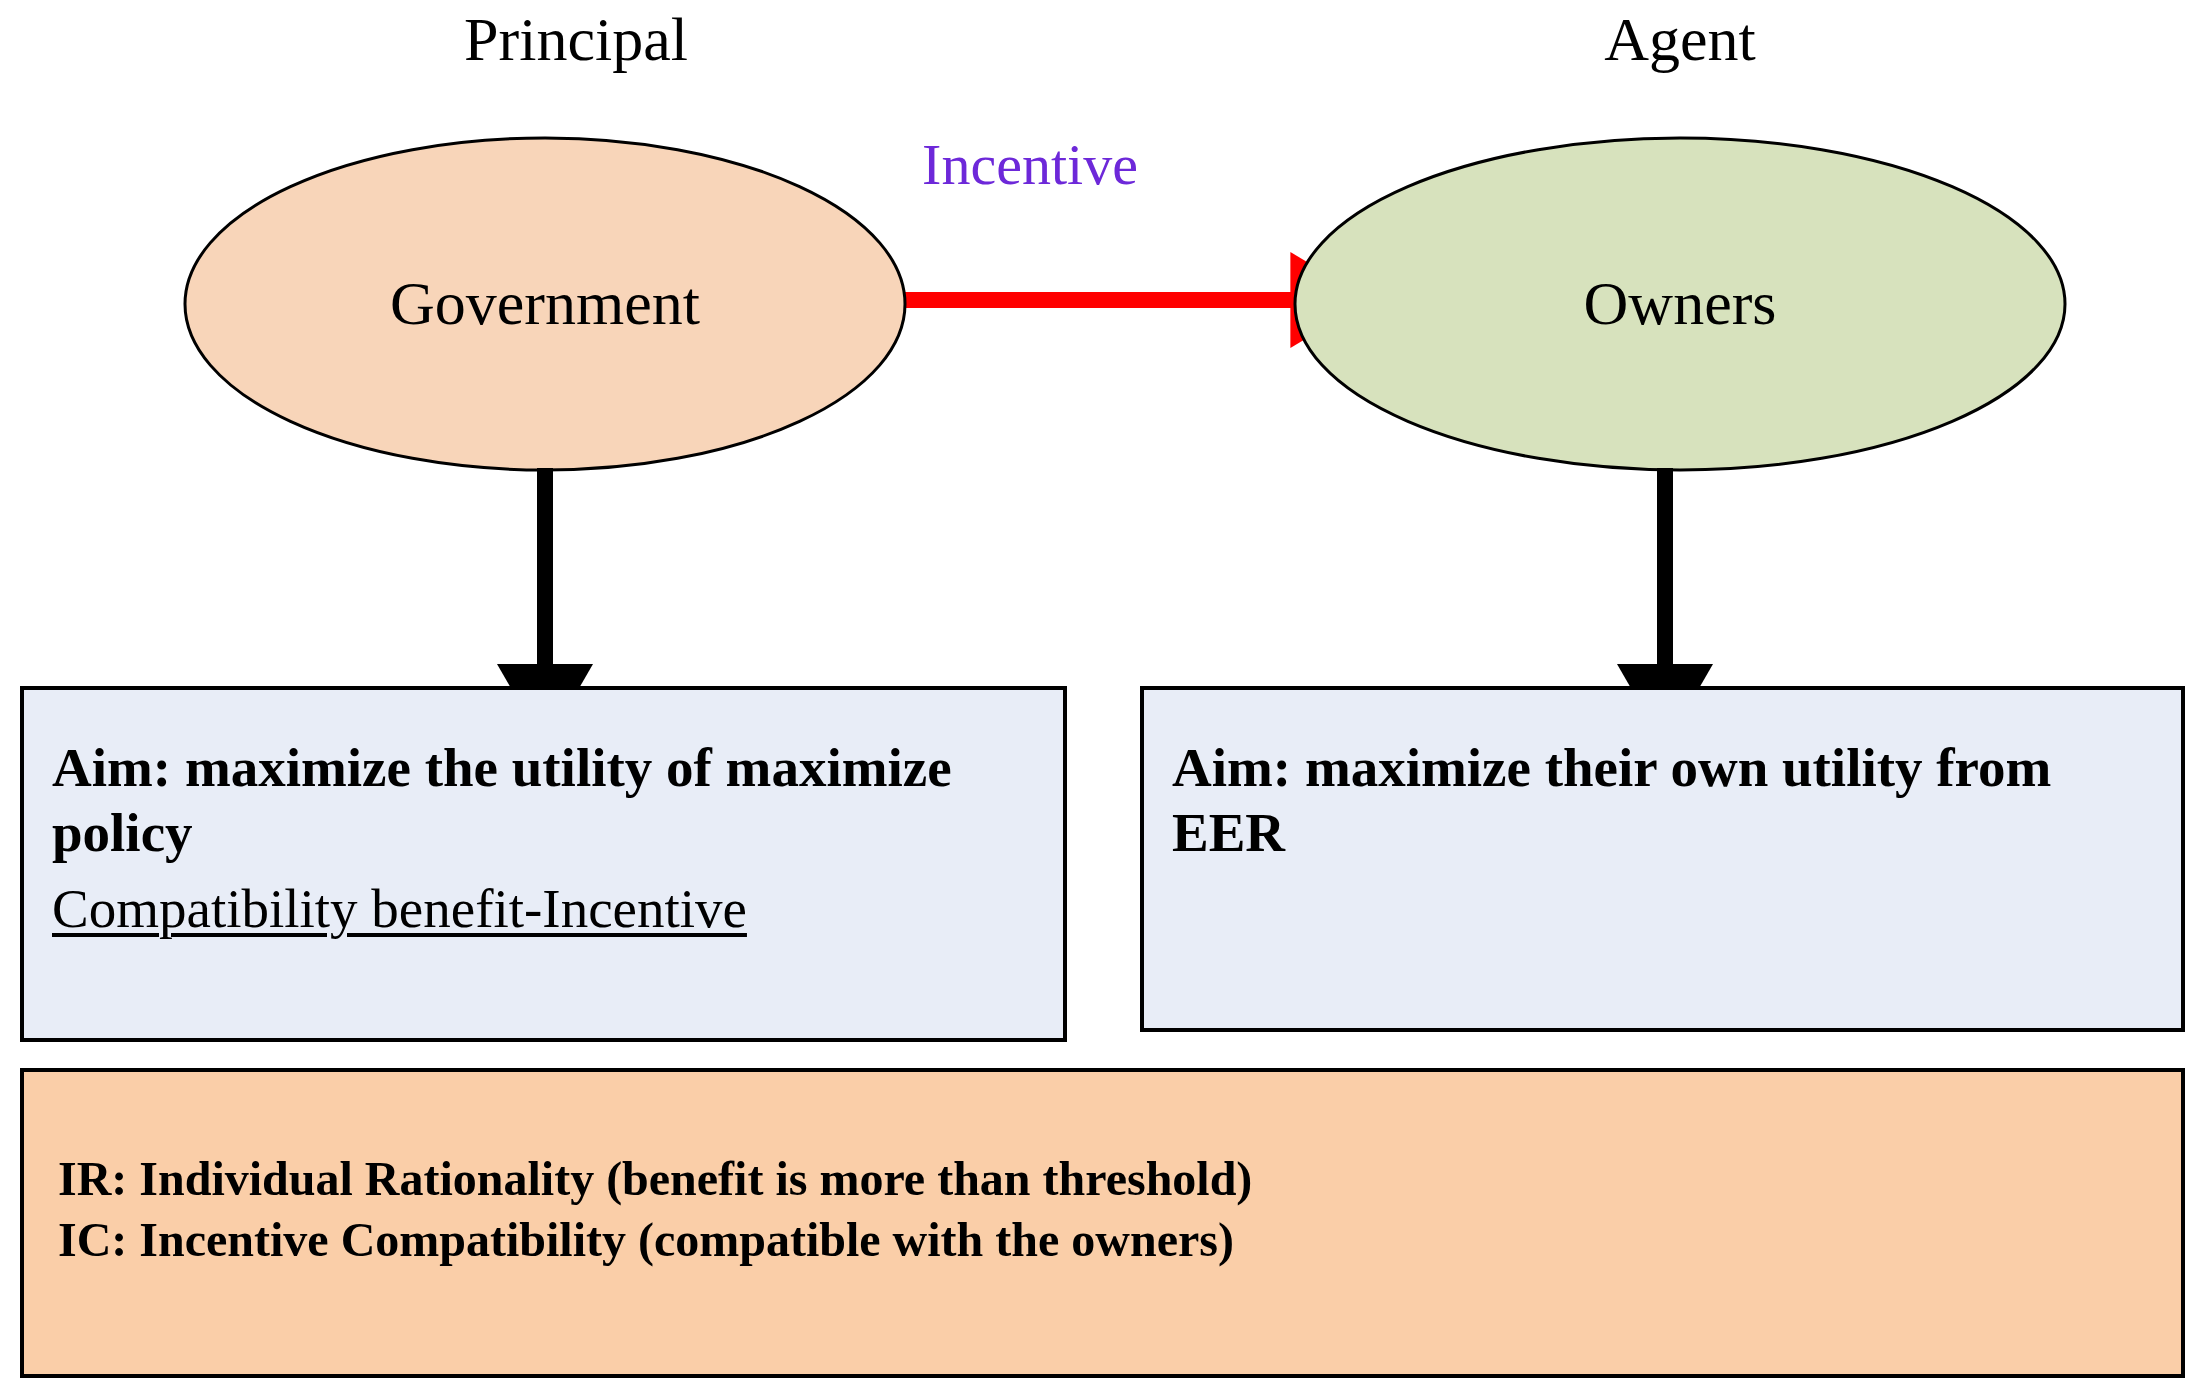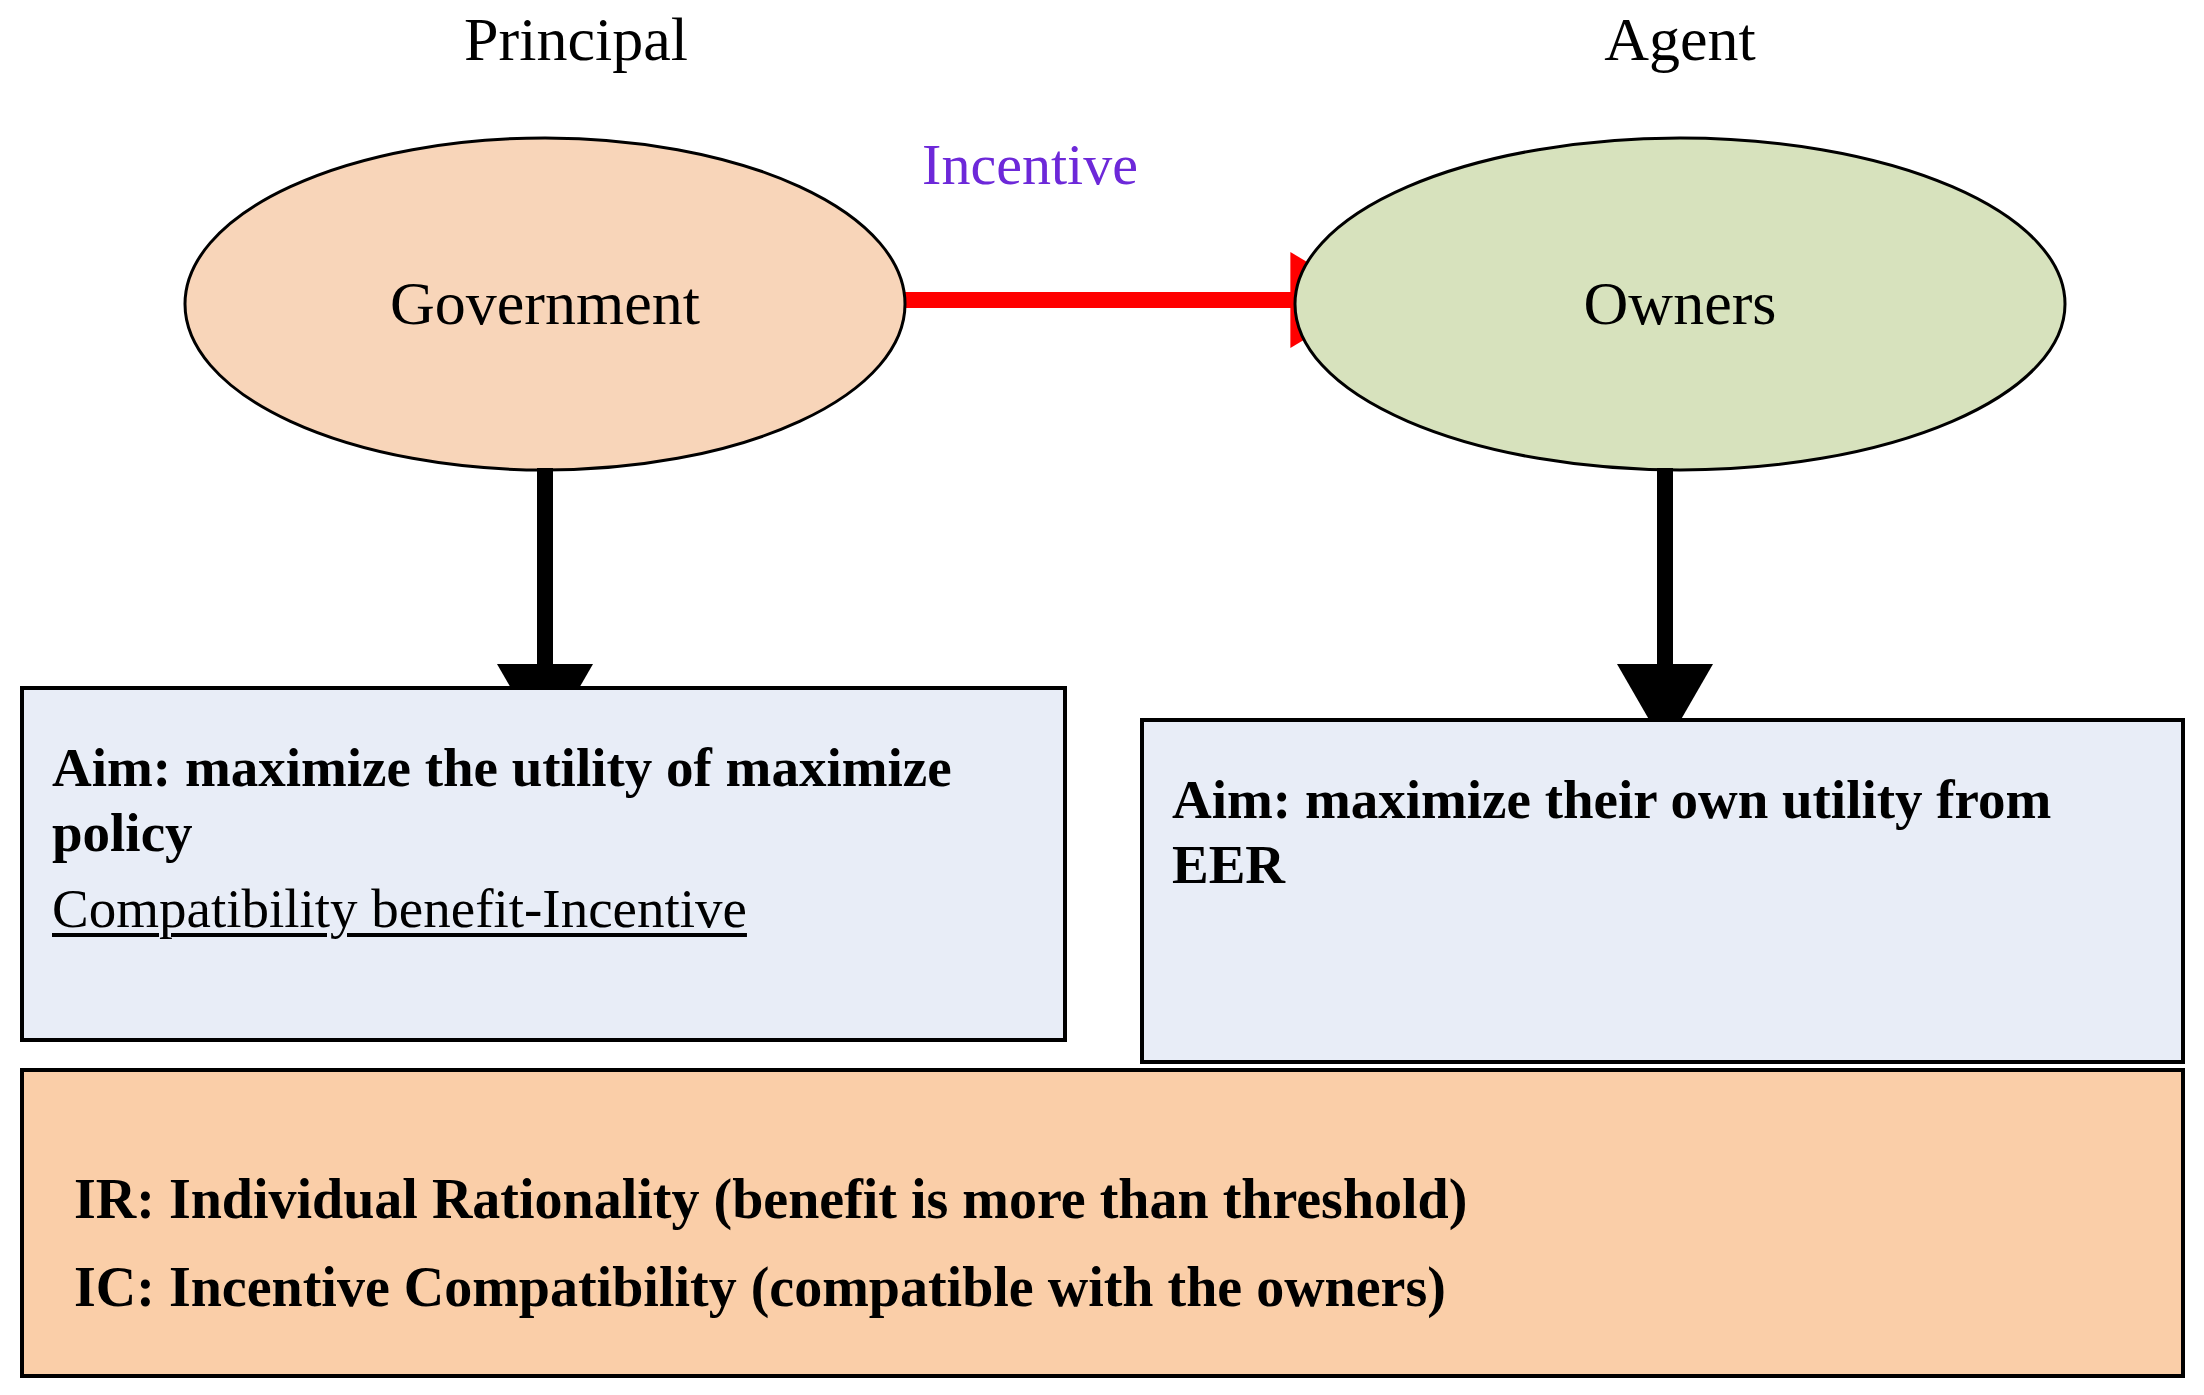--- a/index.html
+++ b/index.html
@@ -71,21 +71,21 @@
   .panel {
     position: absolute;
     box-sizing: border-box;
     border: 4px solid #000000;
   }
   .panel-aim {
     background: #e8edf7;
     padding: 46px 0 0 28px;
   }
   #panel-principal-aim { left: 20px;   top: 686px;  width: 1047px; height: 356px; }
-  #panel-agent-aim     { left: 1140px; top: 718px;  width: 1045px; height: 346px; }
+  #panel-agent-aim     { left: 1140px; top: 686px;  width: 1045px; height: 346px; }
   #panel-constraints   { left: 20px;   top: 1068px; width: 2165px; height: 310px;
                          background: #facea8; padding: 76px 0 0 34px; }
 
   .aim-heading {
     font-family: "Liberation Serif", "DejaVu Serif", serif;
     font-weight: bold;
     font-size: 55px;
     line-height: 1.18;
     color: #000000;
     margin: 0;
@@ -99,24 +99,24 @@
     color: #000000;
     margin: 10px 0 0 0;
     text-decoration: underline;
     text-decoration-thickness: 4px;
     text-underline-offset: 6px;
     white-space: nowrap;
   }
   .constraint-line {
     font-family: "Liberation Serif", "DejaVu Serif", serif;
     font-weight: bold;
-    font-size: 56px;
+    font-size: 48px;
     line-height: 1.28;
     color: #000000;
-    margin: 16px;
+    margin: 0;
     white-space: nowrap;
   }
 </style>
 </head>
 <body>
 
 <div id="canvas">
 
   <svg class="svg-layer" viewBox="0 0 2204 1395">
     <defs>

